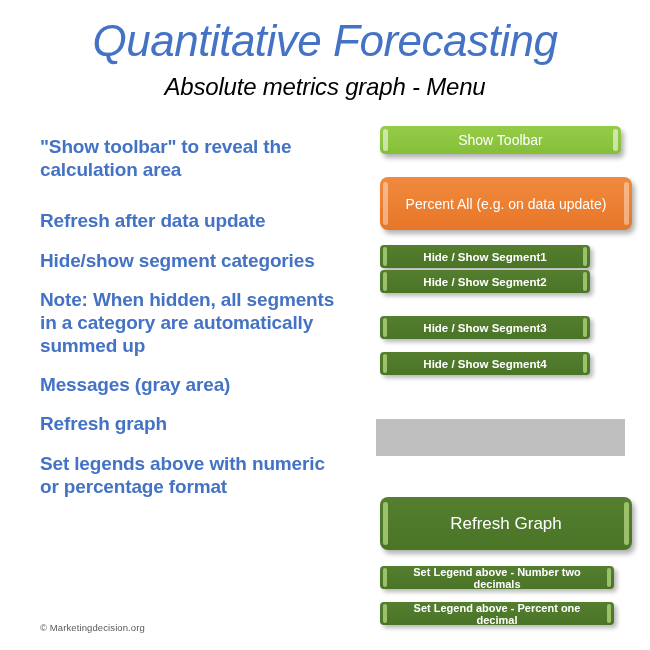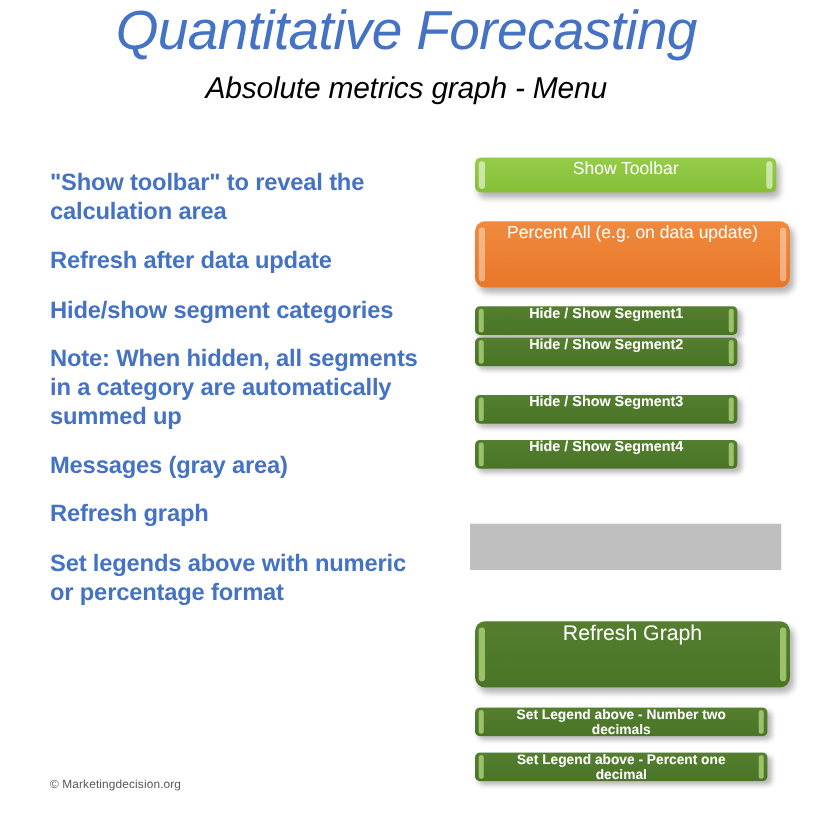--- a/index.html
+++ b/index.html
@@ -19,21 +19,21 @@
   
   #header-block {
     position: absolute;
     left: 0;
     top: 0;
     width: 650px;
     text-align: center;
   }
   #page-title {
     margin: 0;
-    padding-top: 0;
+    padding-top: 16px;
     font-size: 44px;
     font-style: italic;
     font-weight: 400;
     color: #4472C4;
     letter-spacing: -0.5px;
     line-height: 1.15;
   }
   #page-subtitle {
     margin: 0;
     padding-top: 6px;
@@ -66,21 +66,21 @@
     font-size: 9.5px;
     color: #595959;
     letter-spacing: 0.1px;
   }
 
   
   .btn {
     position: absolute;
     box-sizing: border-box;
     display: flex;
-    align-items: flex-start;
+    align-items: center;
     justify-content: center;
     color: #ffffff;
     text-align: center;
     border-radius: 5px;
     box-shadow: 3px 4px 5px rgba(0,0,0,0.30);
     overflow: hidden;
   }
   
   .btn::before,
   .btn::after {
@@ -169,21 +169,21 @@
 </head>
 <body>
 
 <div id="header-block">
   <h1 id="page-title">Quantitative Forecasting</h1>
   <div id="page-subtitle">Absolute metrics graph - Menu</div>
 </div>
 
 <div id="annotations">
   <div class="note">"Show toolbar" to reveal the calculation area</div>
-  <div class="note" style="margin-top:16px">Refresh after data update</div>
+  <div class="note" style="margin-top:28px">Refresh after data update</div>
   <div class="note" style="margin-top:16px">Hide/show segment categories</div>
   <div class="note" style="margin-top:16px">Note: When hidden, all segments in a category are automatically summed up</div>
   <div class="note" style="margin-top:16px">Messages (gray area)</div>
   <div class="note" style="margin-top:16px">Refresh graph</div>
   <div class="note" style="margin-top:16px">Set legends above with numeric or percentage format</div>
 </div>
 
 <div class="btn btn-lightgreen" id="btn-show-toolbar">
   <span class="btn-label">Show Toolbar</span>
 </div>

